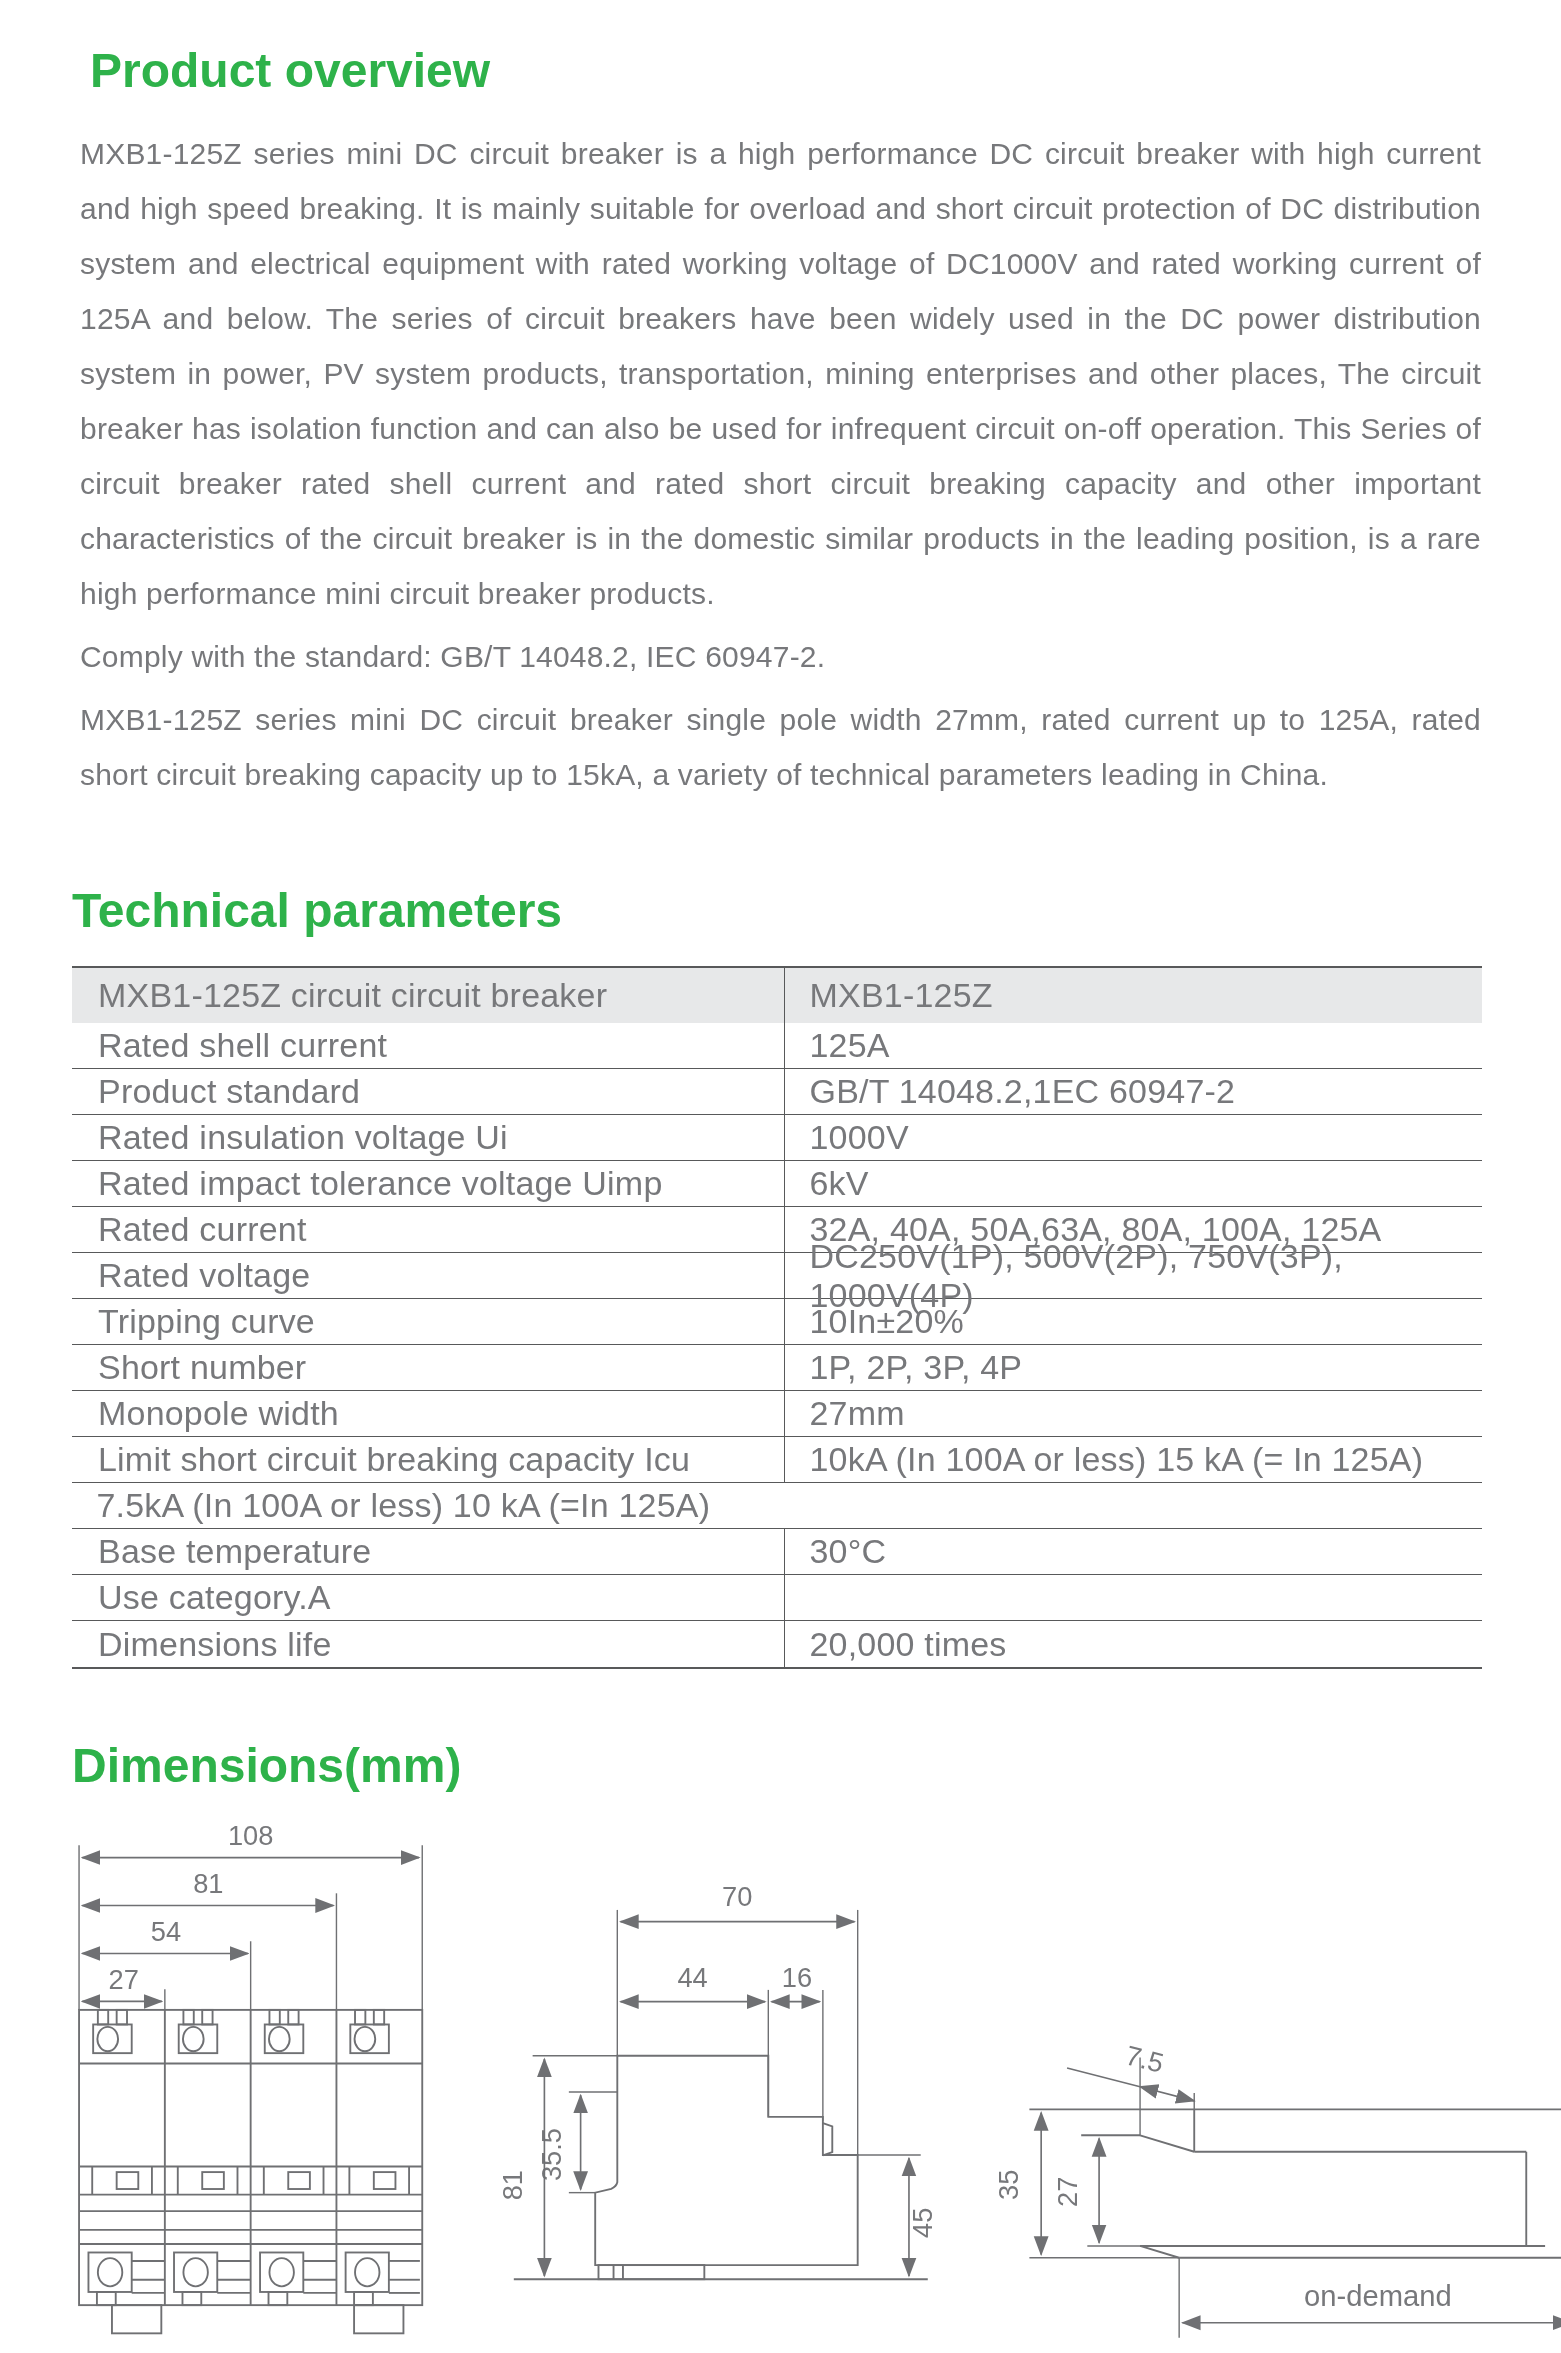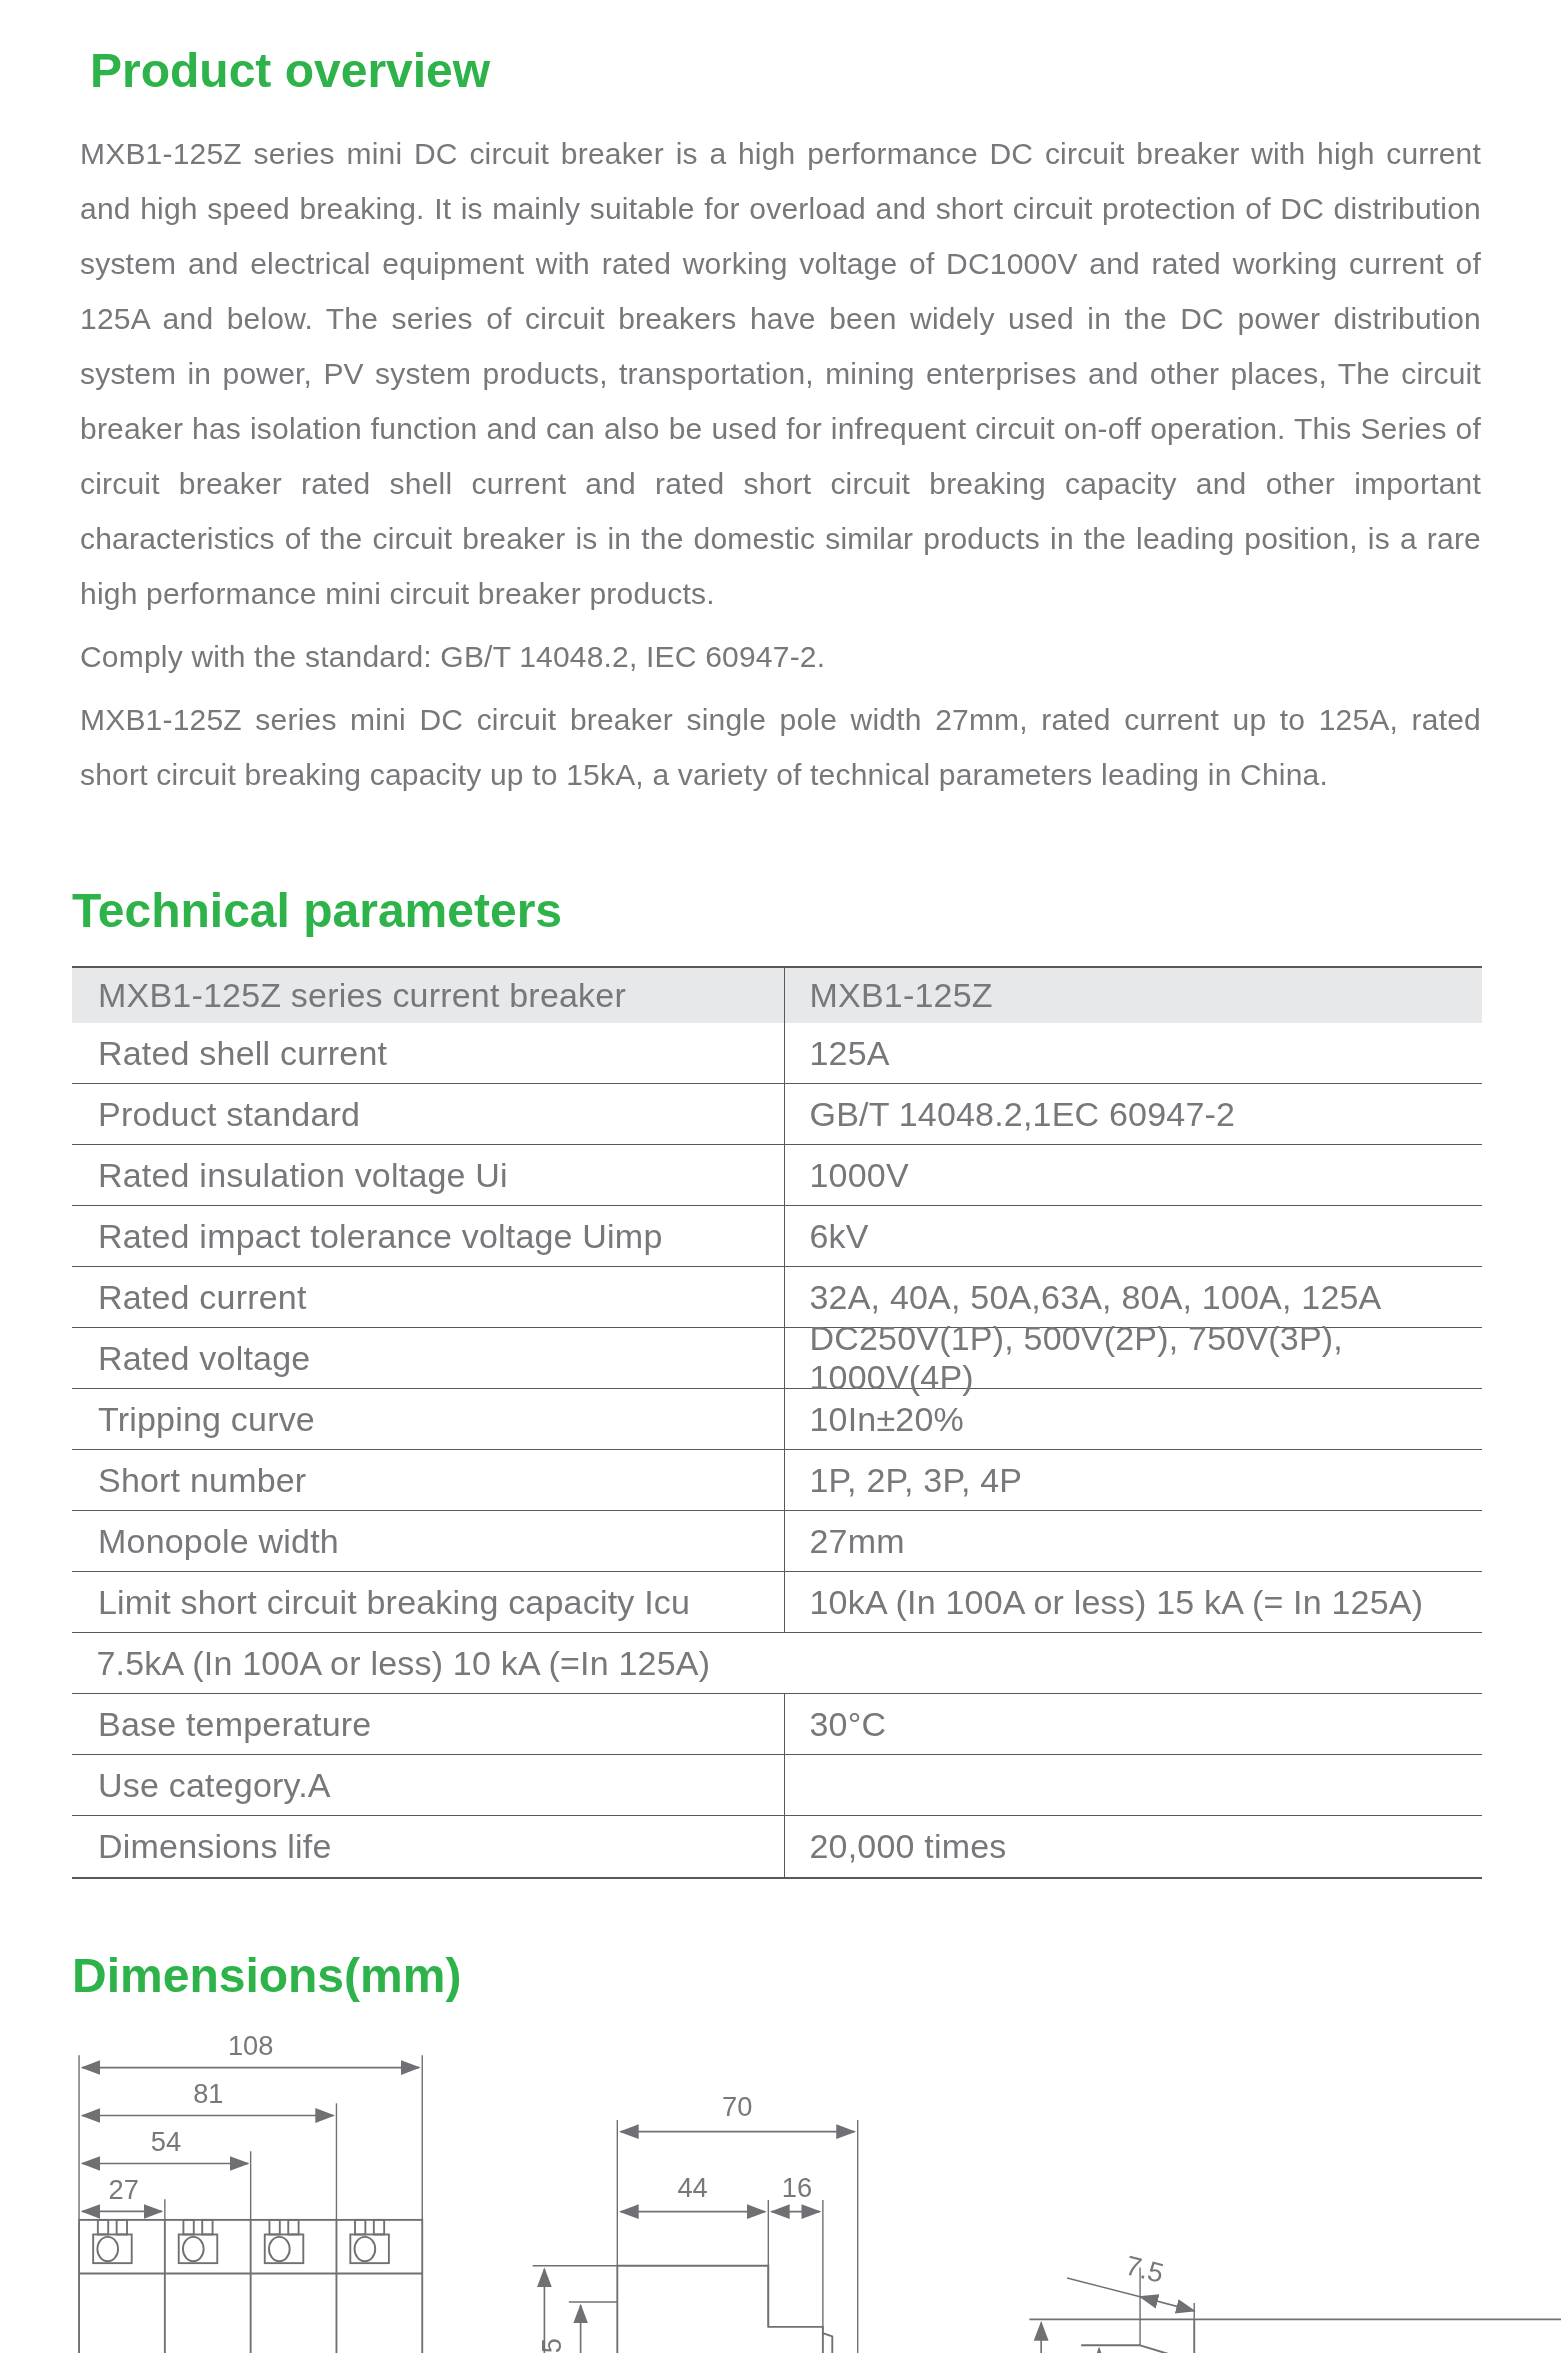--- a/index.html
+++ b/index.html
@@ -25,21 +25,21 @@
     font-size:30px;line-height:55px;color:var(--txt);margin:8px;
     text-align:justify;font-weight:400;letter-spacing:0.2px;
   }
   #technical-title{margin:80px 0 27px 0;}
   .spec-table{
     width:1410px;
     border-top:2.8px solid var(--border);
     border-bottom:2.8px solid var(--border);
   }
   .t-row{
-    display:flex;align-items:center;height:61px;
+    display:flex;align-items:center;height:46px;
     border-bottom:1.4px solid var(--border);
     font-size:34px;color:var(--txt);letter-spacing:0.2px;
   }
   .t-row:last-child{border-bottom:none;}
   .t-row.t-header{height:55px;background:var(--hdrbg);border-bottom:none;}
   .t-label{
     width:713px;flex:none;height:100%;display:flex;align-items:center;
     padding-left:26px;border-right:1.4px solid var(--border);
   }
   .t-value{flex:1;height:100%;display:flex;align-items:center;padding-left:24.5px;}
@@ -63,21 +63,21 @@
   <div class="overview-text">
     <p>MXB1-125Z series mini DC circuit breaker is a high performance DC circuit breaker with high current and high speed breaking. It is mainly suitable for overload and short circuit protection of DC distribution system and electrical equipment with rated working voltage of DC1000V and rated working current of 125A and below. The series of circuit breakers have been widely used in the DC power distribution system in power, PV system products, transportation, mining enterprises and other places, The circuit breaker has isolation function and can also be used for infrequent circuit on-off operation. This Series of circuit breaker rated shell current and rated short circuit breaking capacity and other important characteristics of the circuit breaker is in the domestic similar products in the leading position, is a rare high performance mini circuit breaker products.</p>
     <p>Comply with the standard: GB/T 14048.2, IEC 60947-2.</p>
     <p>MXB1-125Z series mini DC circuit breaker single pole width 27mm, rated current up to 125A, rated short circuit breaking capacity up to 15kA, a variety of technical parameters leading in China.</p>
   </div>
 
   <h1 class="h-green" id="technical-title">Technical parameters</h1>
 
   <div class="spec-table">
     <div class="t-row t-header">
-      <div class="t-label">MXB1-125Z series current breaker</div>
+      <div class="t-label">MXB1-125Z circuit circuit breaker</div>
       <div class="t-value">MXB1-125Z</div>
     </div>
     <div class="t-row">
       <div class="t-label">Rated shell current</div>
       <div class="t-value">125A</div>
     </div>
     <div class="t-row">
       <div class="t-label">Product standard</div>
       <div class="t-value">GB/T 14048.2,1EC 60947-2</div>
     </div>

